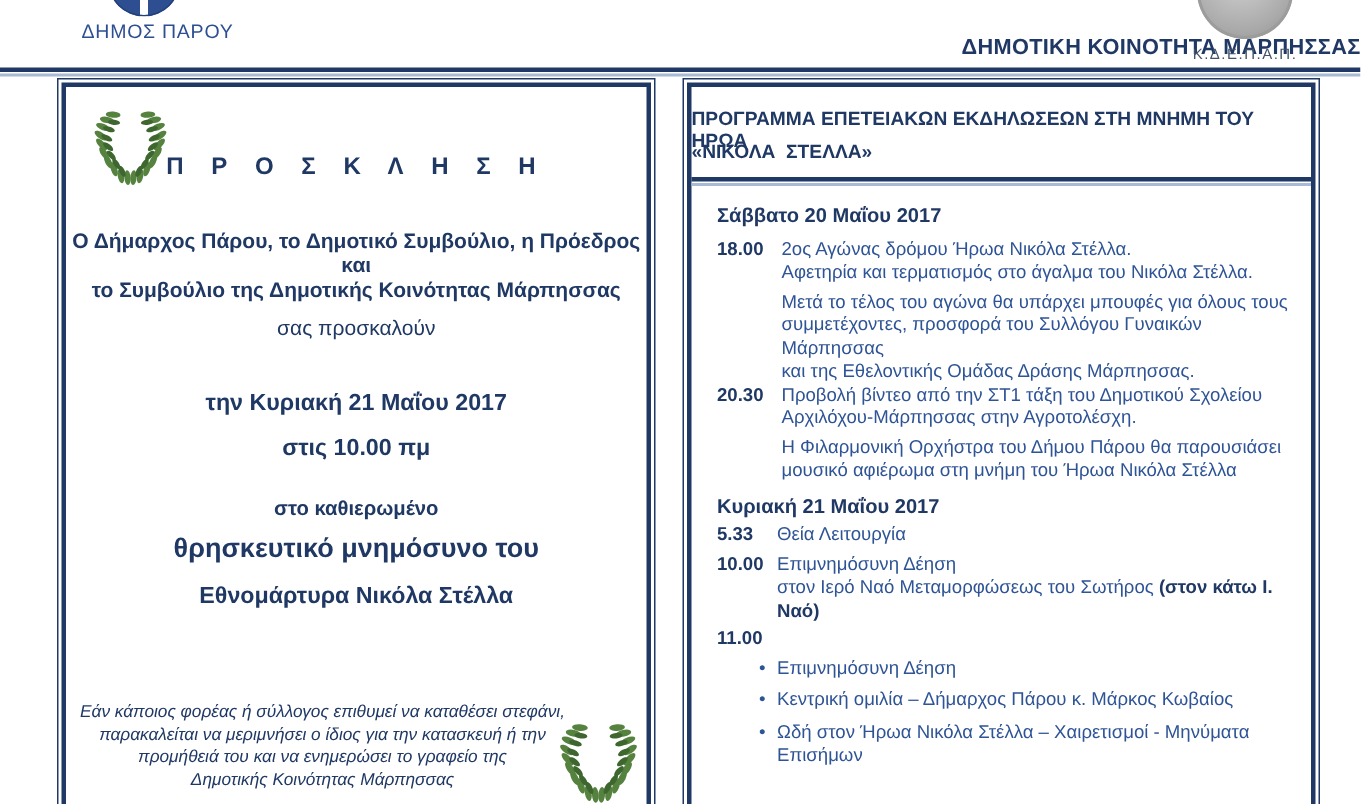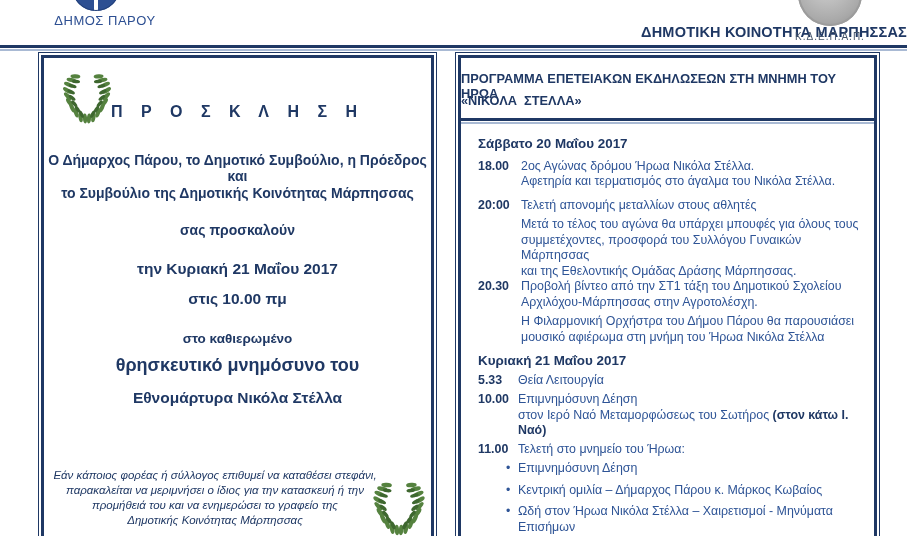--- a/index.html
+++ b/index.html
@@ -30,21 +30,21 @@
     padding:2px;background:#fff;height:500px}
   .panel-inner{box-sizing:border-box;border:3px solid #1f3864;height:100%;position:relative;background:#fff}
   #invitation-panel{left:38px;width:399px}
   #program-panel{left:455px;width:425px}
   
   .inv-block{position:absolute;left:0;right:0;text-align:center}
   .inv-wreath{position:absolute;top:10px;left:14px;width:58px;height:58px}
   .inv-title{top:45px;font-size:16px;font-weight:bold;letter-spacing:7px}
   .inv-hosts1{top:94px;font-size:14px;font-weight:bold}
   .inv-hosts2{top:127px;font-size:14px;font-weight:bold}
-  .inv-verb{top:164px;font-size:14px;font-weight:bold}
+  .inv-verb{top:152px;font-size:14px;font-weight:normal}
   .inv-date{top:202px;font-size:15.5px;font-weight:bold}
   .inv-time{top:232px;font-size:15.5px;font-weight:bold}
   .inv-occ1{top:273px;font-size:13.5px;font-weight:bold}
   .inv-occ2{top:297px;font-size:18px;font-weight:bold}
   .inv-honoree{top:331px;font-size:15.5px;font-weight:bold}
   .inv-note{top:410px;left:6px;right:auto;width:330px;font-size:11.5px;font-style:italic;
     line-height:15px;white-space:pre-line;text-align:center;color:#1f3864}
   .inv-wreath2{position:absolute;top:418px;left:324px;width:62px;height:62px}
   
   .prog-title{position:absolute;left:0;right:0;text-align:left;font-size:12.8px;
@@ -161,24 +161,20 @@
     <div class="prog-body">
 
       <div class="day-heading">Σάββατο 20 Μαΐου 2017</div>
 
       <div class="srow mt7">
         <span class="time">18.00</span>
         <span class="txt">2ος Αγώνας δρόμου Ήρωα Νικόλα Στέλλα.
 Αφετηρία και τερματισμός στο άγαλμα του Νικόλα Στέλλα.</span>
       </div>
 
-      <div class="srow mt8">
-        <span class="time">20:00</span>
-        <span class="txt">Τελετή απονομής μεταλλίων στους αθλητές</span>
-      </div>
       <div class="extra">Μετά το τέλος του αγώνα θα υπάρχει μπουφές για όλους τους
 συμμετέχοντες, προσφορά του Συλλόγου Γυναικών Μάρπησσας
 και της Εθελοντικής Ομάδας Δράσης Μάρπησσας.</div>
 
       <div class="srow mt0">
         <span class="time">20.30</span>
         <span class="txt">Προβολή βίντεο από την ΣΤ1 τάξη του Δημοτικού Σχολείου
 Αρχιλόχου-Μάρπησσας στην Αγροτολέσχη.</span>
       </div>
       <div class="extra mt0">Η Φιλαρμονική Ορχήστρα του Δήμου Πάρου θα παρουσιάσει
@@ -192,21 +188,20 @@
       </div>
 
       <div class="srow sun-row mt4">
         <span class="time">10.00</span>
         <span class="txt"><span>Επιμνημόσυνη Δέηση
 στον Ιερό Ναό Μεταμορφώσεως του Σωτήρος </span><span class="bold-suffix">(στον κάτω Ι. Ναό)</span></span>
       </div>
 
       <div class="srow sun-row mt3">
         <span class="time">11.00</span>
-        <span class="txt">Τελετή στο μνημείο του Ήρωα:</span>
       </div>
 
       <ul class="bullets">
         <li>Επιμνημόσυνη Δέηση</li>
         <li>Κεντρική ομιλία – Δήμαρχος Πάρου κ. Μάρκος Κωβαίος</li>
         <li>Ωδή στον Ήρωα Νικόλα Στέλλα – Χαιρετισμοί - Μηνύματα Επισήμων</li>
 
       </ul>
 
     </div>

